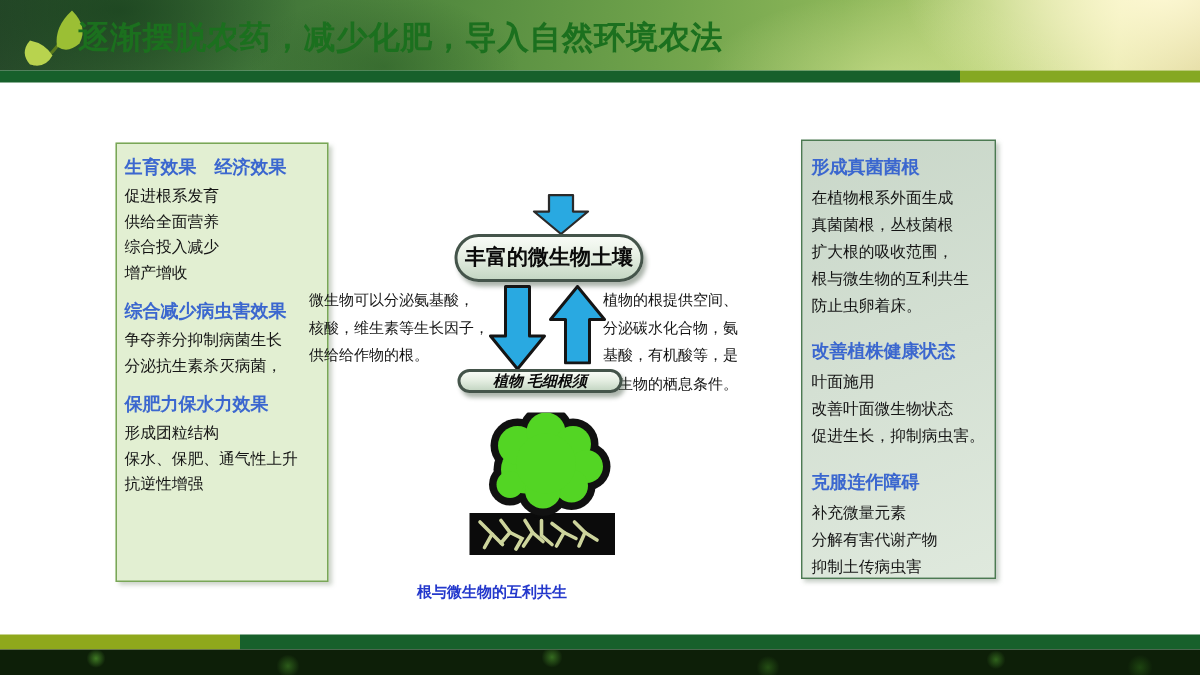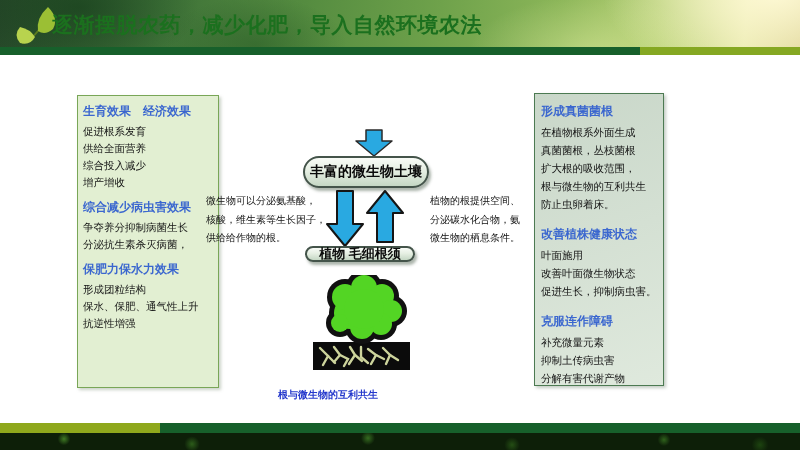--- a/index.html
+++ b/index.html
@@ -65,28 +65,28 @@
   
   .flow-box{
     position:absolute;box-sizing:border-box;border:2px solid #44544a;border-radius:8px;
     background:linear-gradient(180deg,#f8fbf6 0%,#e6efe3 45%,#c5d7c4 100%);
     box-shadow:2px 3px 3px rgba(70,90,70,.45);
     display:flex;align-items:center;justify-content:center;
     font-weight:bold;color:#0a0a0a;white-space:nowrap;
   }
   .soil-box{left:332px;top:97px;width:66px;height:30px;font-size:15px;letter-spacing:2px;}
   .microbe-box{left:303px;top:156px;width:126px;height:32px;font-size:14px;border-radius:16px;}
-  .plant-box{left:305px;top:246px;width:110px;height:16px;font-size:13px;}
+  .plant-box{left:305px;top:246px;width:110px;height:16px;font-size:10px;font-style:italic;}
   .arrow-label{
     position:absolute;left:397px;top:133px;font-size:11px;font-weight:bold;color:#0a0a0a;white-space:nowrap;
   }
   .arrow-svg{position:absolute;}
   .note{position:absolute;font-size:10px;line-height:18.5px;color:#141414;}
   .note-left{left:206px;top:192px;width:124px;}
-  .note-right{left:430px;top:192px;width:126px;}
+  .note-right{left:402px;top:192px;width:126px;}
   .tree-wrap{position:absolute;left:298px;top:275px;width:120px;height:100px;}
   .caption{
     position:absolute;left:278px;top:388px;width:174px;
     font-size:10px;font-weight:bold;color:#2438cc;white-space:nowrap;
   }
 </style>
 </head>
 <body>
 
 <div class="slide">
@@ -136,22 +136,22 @@
     </div>
     <div class="sec">
       <div class="sec-header">改善植株健康状态</div>
       <div class="sec-item">叶面施用</div>
       <div class="sec-item">改善叶面微生物状态</div>
       <div class="sec-item">促进生长，抑制病虫害。</div>
     </div>
     <div class="sec">
       <div class="sec-header">克服连作障碍</div>
       <div class="sec-item">补充微量元素</div>
+      <div class="sec-item">分解有害代谢产物</div>
       <div class="sec-item">抑制土传病虫害</div>
-      <div class="sec-item">分解有害代谢产物</div>
     </div>
   </div>
 
 
   <svg class="arrow-svg" style="left:353px;top:129px;" width="42" height="28" viewBox="0 0 42 28">
     <polygon points="13,1 29,1 29,12 39,12 21,27 3,12 13,12" fill="#29a9e1" stroke="#2a2a2a" stroke-width="1.5" stroke-linejoin="round"></polygon>
   </svg>
 
   <div class="flow-box microbe-box">丰富的微生物土壤</div>
 
@@ -163,20 +163,21 @@
   </svg>
 
   <div class="note note-left">
     <div>微生物可以分泌氨基酸，</div>
     <div>核酸，维生素等生长因子，</div>
     <div>供给给作物的根。</div>
   </div>
   <div class="note note-right">
     <div>植物的根提供空间、</div>
     <div>分泌碳水化合物，氨</div>
+    <div>基酸，有机酸等，是</div>
     <div>微生物的栖息条件。</div>
   </div>
 
   <div class="flow-box plant-box">植物 毛细根须</div>
 
   <div class="tree-wrap">
     <svg width="120" height="100" viewBox="0 0 120 100">
 
       <rect x="15" y="67" width="97" height="28" fill="#0b0b0b"></rect>
 

